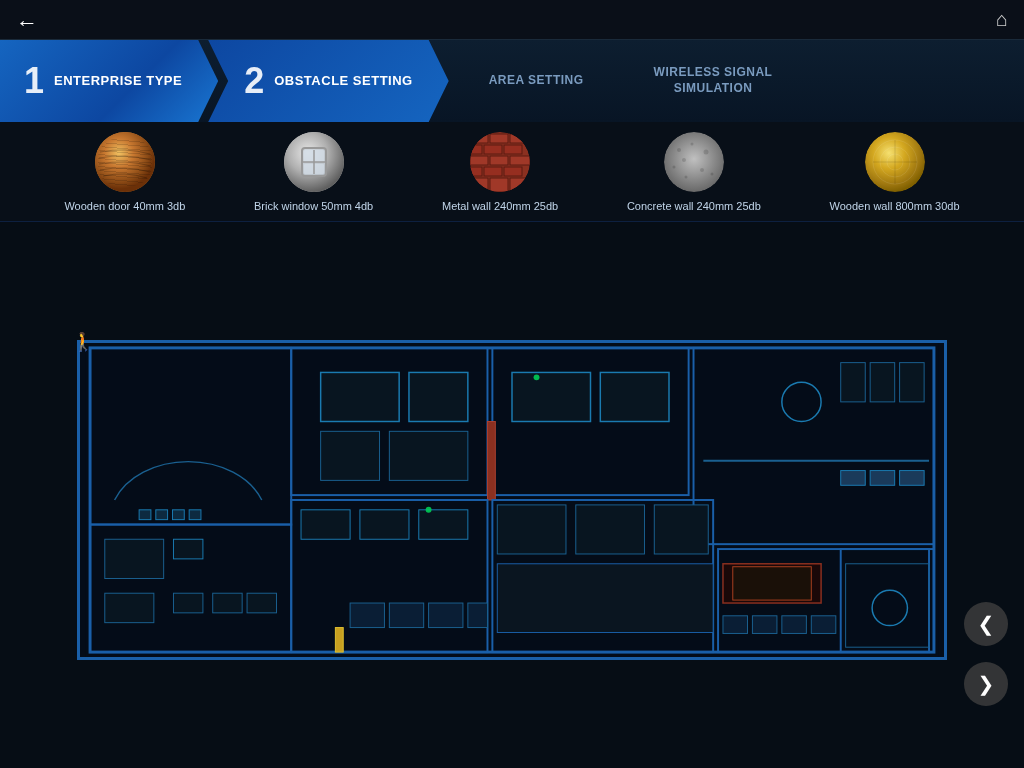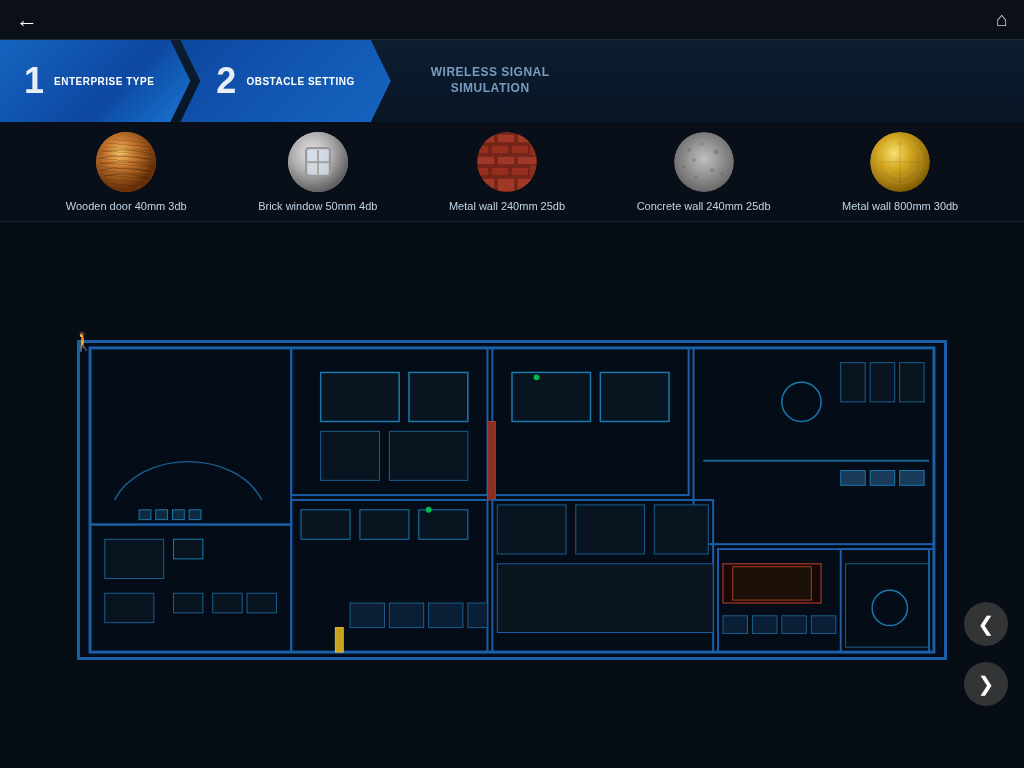--- a/index.html
+++ b/index.html
@@ -78,21 +78,21 @@
 
     .step-number {
       font-size: 36px;
       font-weight: bold;
       color: rgba(255,255,255,0.9);
       margin-right: 10px;
       line-height: 1;
     }
 
     .step-label {
-      font-size: 10px;
+      font-size: 13px;
       font-weight: bold;
       color: #ffffff;
       text-transform: uppercase;
       letter-spacing: 0.5px;
       line-height: 1.3;
     }
 
     .step-item.inactive .step-label {
       color: #7a9bbf;
       font-size: 12px;
@@ -226,20 +226,23 @@
   <div class="step-item active" style="padding-left:24px; padding-right:36px;">
     <span class="step-number">1</span>
     <span class="step-label">ENTERPRISE TYPE</span>
   </div>
 
   <div class="step-item active-2" style="padding-left:36px; padding-right:36px;">
     <span class="step-number">2</span>
     <span class="step-label">OBSTACLE SETTING</span>
   </div>
 
+  <div class="step-item inactive" style="padding: 0 30px;">
+    <span class="step-label" style="text-align:center;">AREA SETTING</span>
+  </div>
 
 
   <div class="step-item inactive" style="padding: 0 30px;">
     <span class="step-label" style="text-align:center;">WIRELESS SIGNAL<br>SIMULATION</span>
   </div>
 </div>
 
 <div class="main-content">
 
   <div class="obstacles-section">
@@ -366,21 +369,21 @@
             <circle cx="30" cy="30" r="22"></circle>
             <circle cx="30" cy="30" r="15"></circle>
             <circle cx="30" cy="30" r="8"></circle>
           </g>
           <g stroke="rgba(0,0,0,0.15)" stroke-width="0.8" fill="none">
             <line x1="8" y1="30" x2="52" y2="30"></line>
             <line x1="30" y1="8" x2="30" y2="52"></line>
           </g>
         </svg>
       </div>
-      <span class="obstacle-label">Metal wall 800mm 30db</span>
+      <span class="obstacle-label">Wooden wall 800mm 30db</span>
     </div>
 
   </div>
 
   <div class="floorplan-wrapper">
     <div class="floorplan-container">
       
       <div class="person-marker">🚶</div>
 
       

